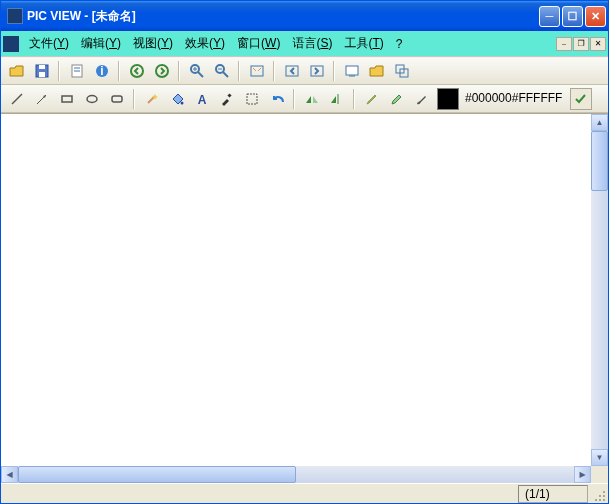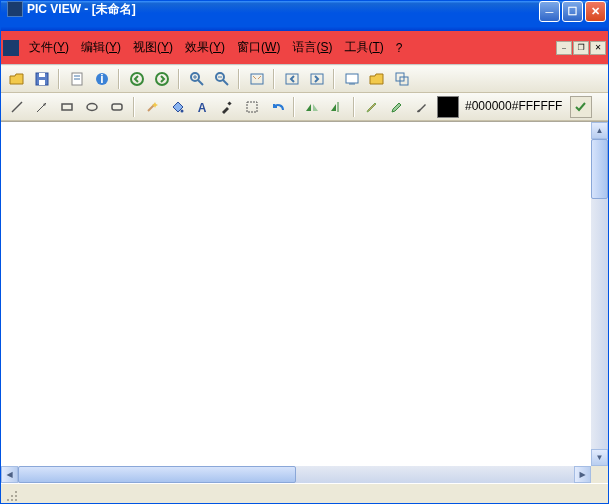--- a/index.html
+++ b/index.html
@@ -1,24 +1,24 @@
 <!DOCTYPE html>
 <html><head>
 <meta charset="utf-8">
 <style>
 *{box-sizing:border-box;margin:0;padding:0;font-family:"SimSun",Tahoma,sans-serif;font-size:12px;user-select:none}
 body{width:609px;height:504px;background:#ece9d8;overflow:hidden}
 .window{width:609px;height:504px;border:1px solid #0054e3;background:#ece9d8;display:flex;flex-direction:column}
-.titlebar{height:30px;background:linear-gradient(to bottom,#3a93ff 0%,#1666d5 8%,#0054e3 40%,#0054e3 85%,#003ed0 100%);display:flex;align-items:flex-start;padding:0 2px;color:#fff;font-weight:bold;font-size:13px;font-family:Tahoma,"SimSun",sans-serif}
+.titlebar{height:30px;background:linear-gradient(to bottom,#3a93ff 0%,#1666d5 8%,#0054e3 40%,#0054e3 85%,#003ed0 100%);display:flex;align-items:center;padding:0 2px;color:#fff;font-weight:bold;font-size:13px;font-family:Tahoma,"SimSun",sans-serif}
 .titlebar .appicon{width:16px;height:16px;background:#1a3c6e;border:1px solid #4a7cbf;margin:0 4px}
 .titlebar .title{flex:1}
 .titlebar .winbtns{display:flex;gap:2px}
 .winbtn{width:21px;height:21px;border:1px solid #fff;background:linear-gradient(to bottom,#7ba8e8,#3066c8);border-radius:3px;display:flex;align-items:center;justify-content:center;color:#fff;font-family:Marlett,Tahoma;font-size:11px;cursor:pointer}
 .winbtn.close{background:linear-gradient(to bottom,#f07860,#d84820)}
-.menubar{height:34px;background:#ef4444;display:flex;align-items:center;padding:0 2px;border-bottom:1px solid #c8c8c8}
+.menubar{height:26px;background:#5eead4;display:flex;align-items:center;padding:0 2px;border-bottom:1px solid #c8c8c8}
 .menubar .appicon2{width:16px;height:16px;background:#1a3c6e;margin-right:4px}
 .menuitem{padding:2px 6px;cursor:pointer}
 .mnemonic{text-decoration:underline}
 .mdi-btns{margin-left:auto;display:flex;gap:1px}
 .mdi-btn{width:16px;height:14px;border:1px solid #aca899;background:#ece9d8;display:flex;align-items:center;justify-content:center;font-family:Marlett,Tahoma;font-size:8px;cursor:pointer}
 .toolbar{height:28px;background:linear-gradient(to bottom,#fafaf6,#e8e5d6);border-top:1px solid #f5f3ea;border-bottom:1px solid #c8c1a9;display:flex;align-items:center;padding:0 4px;gap:2px}
 .tbtn{width:23px;height:23px;display:flex;align-items:center;justify-content:center;border:1px solid transparent;cursor:pointer}
 .tsep{width:2px;height:20px;margin:0 3px;border-left:1px solid #c0bba6;border-right:1px solid #fff}
 .toolbar2{height:28px;background:linear-gradient(to bottom,#fafaf6,#e8e5d6);border-bottom:1px solid #c8c1a9;display:flex;align-items:center;padding:0 4px;gap:2px}
 .swatch{width:22px;height:22px;background:#000;border:1px solid #808080;margin-left:2px}
@@ -293,20 +293,21 @@
       <div class="sbtn-h">◀</div>
       <div class="htrack">
           <div class="hthumb"></div>
         </div>
       <div class="sbtn-h">▶</div>
     </div>
     <div class="corner"></div>
   </div>
 
   <div class="statusbar">
+    <div class="status-cell page">(1/1)</div>
     <div class="status-cell grip">
       <div class="grip-lines">
         <span style="right:0;bottom:0"></span>
           <span style="right:4px;bottom:0"></span>
           <span style="right:8px;bottom:0"></span>
         <span style="right:0;bottom:4px"></span>
           <span style="right:4px;bottom:4px"></span>
         <span style="right:0;bottom:8px"></span>
       </div>
     </div>

